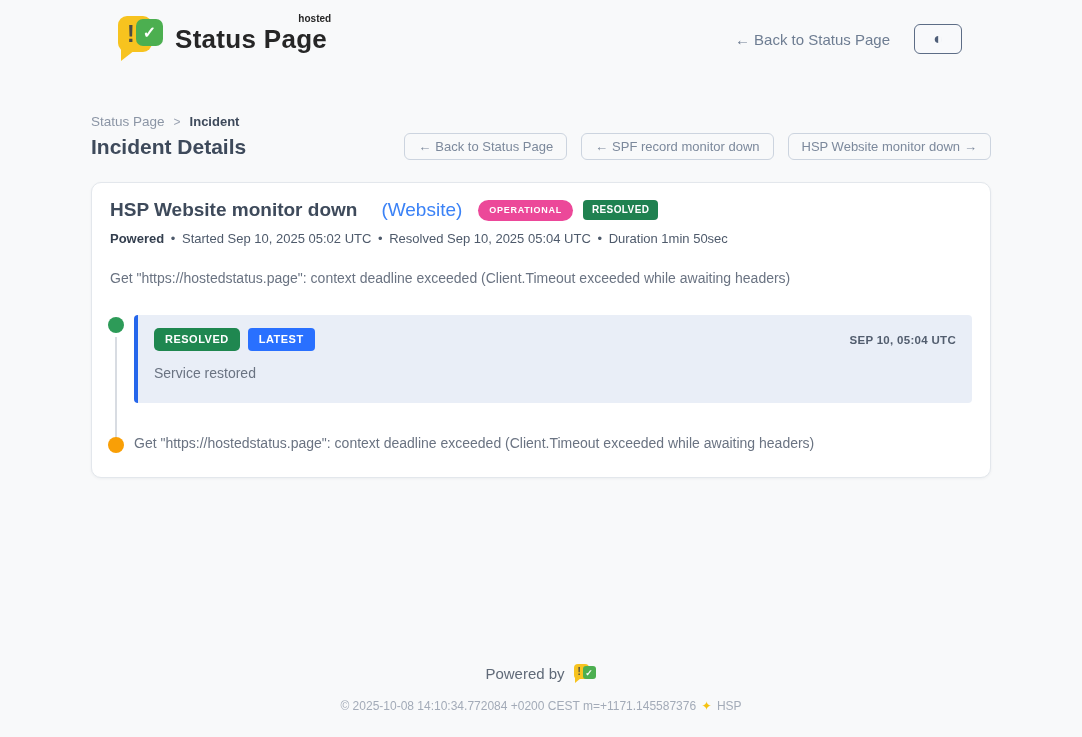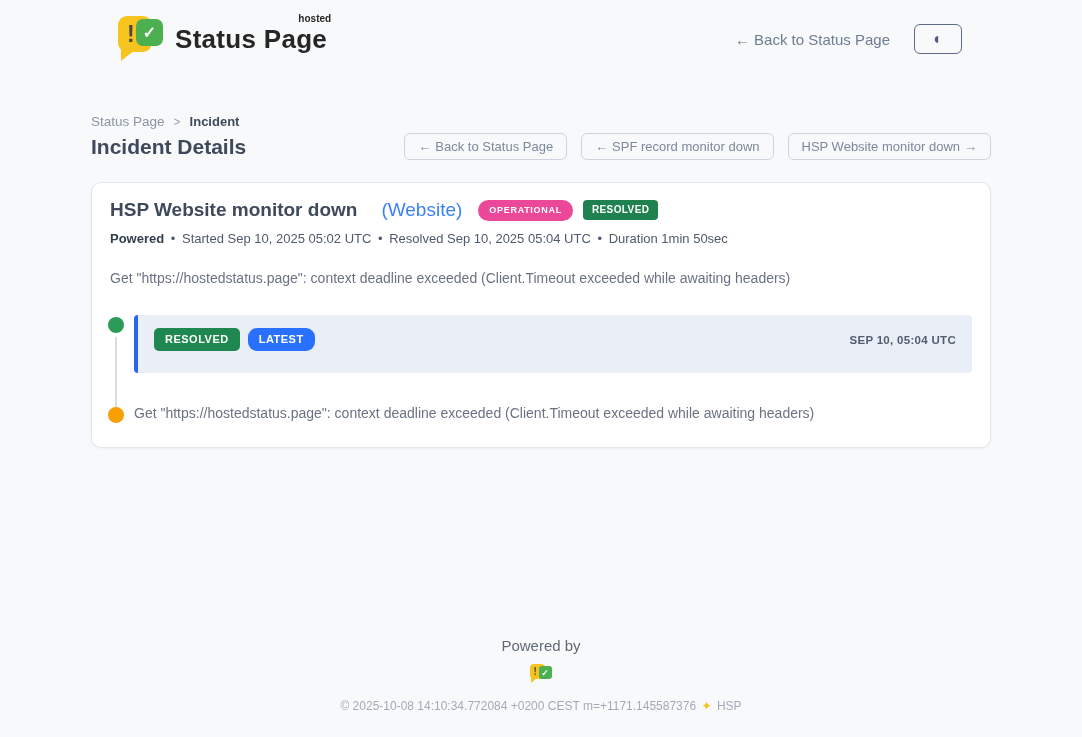--- a/index.html
+++ b/index.html
@@ -60,29 +60,29 @@
   
   .timeline { margin-top:29px; margin-left:-2px; }
   .t-entry { position:relative; padding-left:26px; }
   .t-dot { position:absolute; left:0; top:2px; width:16px; height:16px; border-radius:50%; }
   .dot-green { background:#2d9b58; }
   .dot-orange { background:#f99f06; }
   .t-entry-first::before { content:""; position:absolute; left:7px; top:22px; bottom:-36px; width:2px; background:#d8dce2; }
   .box-entry { background:#e9eef7; border-left:4px solid #2566eb; border-radius:4px; padding:13px 16px 22px; }
   .badge-row { display:flex; align-items:center; }
   .badge-resolved { background:#1f8750; font-size:11px; letter-spacing:0.5px; padding:6px 11px; border-radius:5px; }
-  .badge-latest { margin-left:8px; background:#2970ff; font-size:11px; letter-spacing:0.5px; padding:6px 11px; border-radius:9px; }
+  .badge-latest { margin-left:8px; background:#2970ff; font-size:11px; letter-spacing:0.5px; padding:6px 11px; border-radius:4px; }
   .badge-investigating { background:#f99f06; font-size:11px; letter-spacing:0.5px; padding:6px 10px; border-radius:5px; }
   .timestamp { margin-left:auto; font-size:11.5px; font-weight:700; color:#525d6e; letter-spacing:0.3px; }
   .t-msg { margin-top:14px; font-size:14px; color:#6a7382; }
   .t-entry-second { margin-top:32px; }
 
   
   .footer { margin-top:auto; text-align:center; padding-bottom:24px; }
-  .powered { font-size:15px; color:#606a78; display:flex; align-items:center; justify-content:center; gap:9px;flex-direction:column; }
+  .powered { font-size:15px; color:#606a78; display:flex; align-items:center; justify-content:center; gap:9px; }
   .mini-icon { position:relative; width:23px; height:21px; cursor:pointer; }
   .mini-bubble { position:absolute; left:0; top:1px; width:15px; height:15px; background:#f7c31f; border-radius:4px; }
   .mini-bubble::after { content:""; position:absolute; left:1px; bottom:-4px; width:0; height:0;
     border-top:5px solid #f7c31f; border-right:6px solid transparent; }
   .mini-excl { position:absolute; left:4px; top:3px; font-size:10px; font-weight:800; color:#4b4b45; z-index:1; }
   .mini-check { position:absolute; left:9px; top:3px; width:13px; height:13px; background:#4caf50; border-radius:3px;
     color:#fff; font-size:9px; font-weight:700; display:flex; align-items:center; justify-content:center; z-index:2; }
   .copyright { margin-top:15px; font-size:12px; color:#a3abb8; }
   .sparkle { color:#f5c211; font-size:12px; margin:0 2px; }
 </style>
@@ -158,20 +158,21 @@
       <div class="timeline">
 
         <div class="t-entry t-entry-first">
           <span class="t-dot dot-green"></span>
           <div class="box-entry">
             <div class="badge-row">
               <span class="badge badge-resolved">RESOLVED</span>
               <span class="badge badge-latest">LATEST</span>
               <span class="timestamp">SEP 10, 05:04 UTC</span>
             </div>
+            <div class="t-msg">Service restored</div>
           </div>
         </div>
 
         <div class="t-entry t-entry-second">
           <span class="t-dot dot-orange"></span>
           <div class="t-msg">Get "https://hostedstatus.page": context deadline exceeded (Client.Timeout exceeded while awaiting headers)</div>
         </div>
 
       </div>
     </div>

